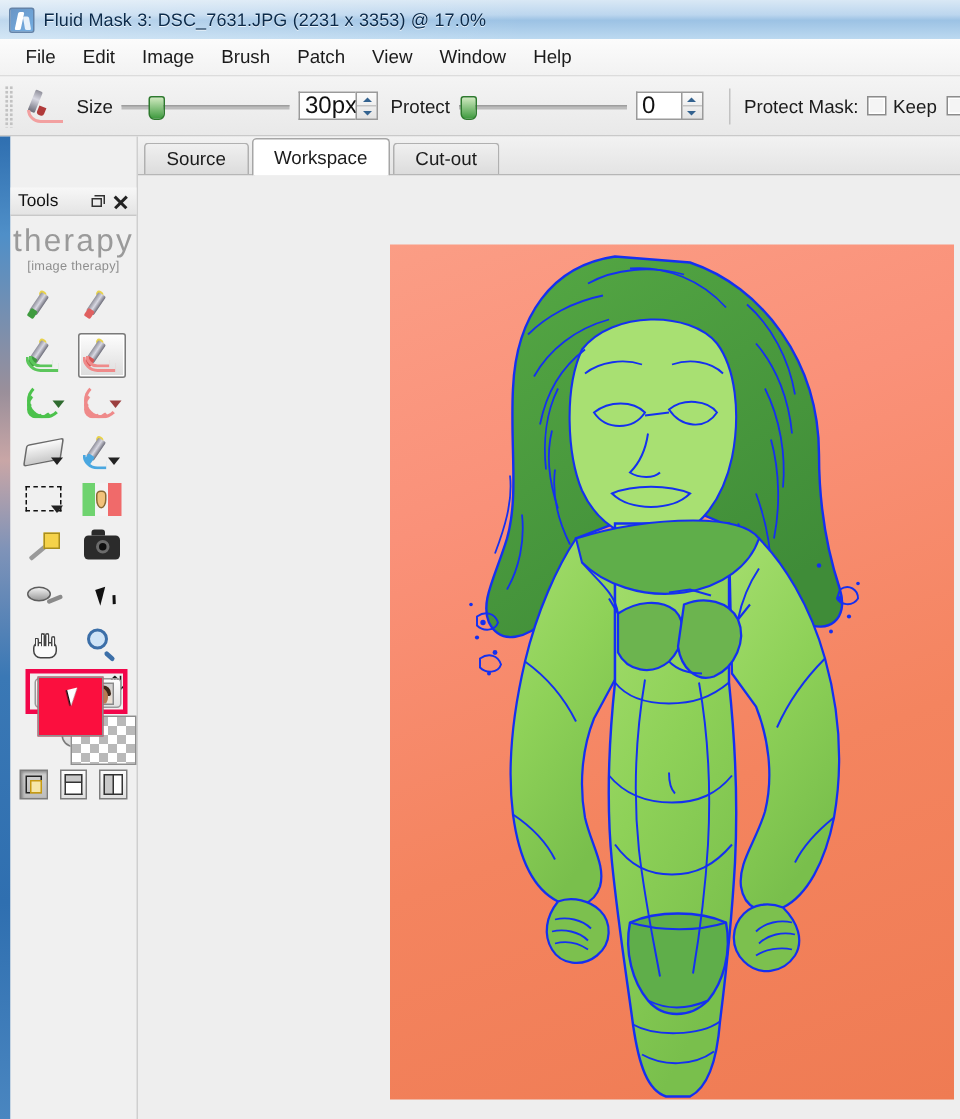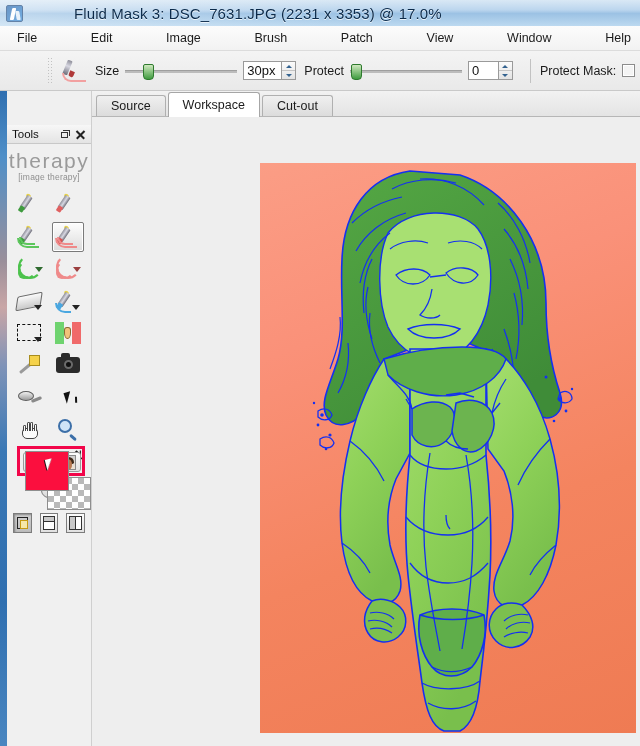--- a/index.html
+++ b/index.html
@@ -32,42 +32,42 @@
   }
   .app-icon:before{
     content:"";position:absolute;left:4px;top:2px;width:4px;height:12px;
     background:#fff;transform:skewX(-12deg);border-radius:1px;
   }
   .app-icon:after{
     content:"";position:absolute;left:9px;top:5px;width:4px;height:9px;
     background:#dbeaf8;transform:skewX(10deg);border-radius:1px;
   }
   .title-text{
-    font-size:15px;color:#0b2a4a;letter-spacing:.1px;
+    font-size:12px;color:#0b2a4a;letter-spacing:.1px;
     text-shadow:0 1px 0 rgba(255,255,255,.75);
-    white-space:nowrap;position:relative;z-index:2;margin-left:45px;
+    white-space:nowrap;position:relative;z-index:2;
   }
 
   
   .menubar{
     position:absolute;left:0;top:26px;width:640px;height:25px;
     background:linear-gradient(to bottom,#fcfcfc,#f2f2f2);
     border-bottom:1px solid #dcdcdc;
-    display:flex;align-items:center;padding-left:8px;box-sizing:border-box;justify-content:space-between;
+    display:flex;align-items:center;padding-left:8px;box-sizing:border-box;
   }
   .menu-item{
     padding:3px 9px;font-size:12.5px;color:#1b1b1b;white-space:nowrap;cursor:default;border-radius:2px;
   }
 
   
   .optionbar{
     position:absolute;left:0;top:51px;width:640px;height:40px;
     background:linear-gradient(to bottom,#f4f4f4,#e9e9e9);
     border-bottom:1px solid #c9c9c9;
-    display:flex;align-items:center;box-sizing:border-box;padding-left:44px;
+    display:flex;align-items:center;box-sizing:border-box;
   }
   .grip{
     width:6px;height:28px;margin-left:3px;margin-right:8px;flex:none;
     background-image:radial-gradient(#bdbdbd 40%,transparent 42%);
     background-size:3px 3px;opacity:.9;
   }
   .brush-swatch{
     width:26px;height:24px;flex:none;position:relative;margin-right:8px;
   }
   .brush-swatch .nib{
@@ -97,21 +97,21 @@
     background:linear-gradient(to bottom,#cfe9bf,#3f9b3f);
     border:1px solid #2e7a2e;border-radius:2px 2px 4px 4px;
   }
   .slider.size .knob{left:18px;}
   .slider.strength .knob{left:1px;}
   .spin{
     display:flex;align-items:stretch;height:19px;margin-right:8px;flex:none;
   }
   .spin .val{
     width:38px;background:#fff;border:1px solid #9a9a9a;border-right:none;
-    font-size:13px;line-height:17px;padding:0 3px;box-sizing:border-box;color:#111;
+    font-size:16px;line-height:17px;padding:0 3px;box-sizing:border-box;color:#111;
   }
   .spin.num .val{width:30px;}
   .spin .btns{
     width:15px;border:1px solid #9a9a9a;background:linear-gradient(to bottom,#fbfbfb,#e3e3e3);
     display:flex;flex-direction:column;box-sizing:border-box;
   }
   .spin .btns i{
     flex:1;position:relative;
   }
   .spin .btns i:first-child{border-bottom:1px solid #c4c4c4;}

